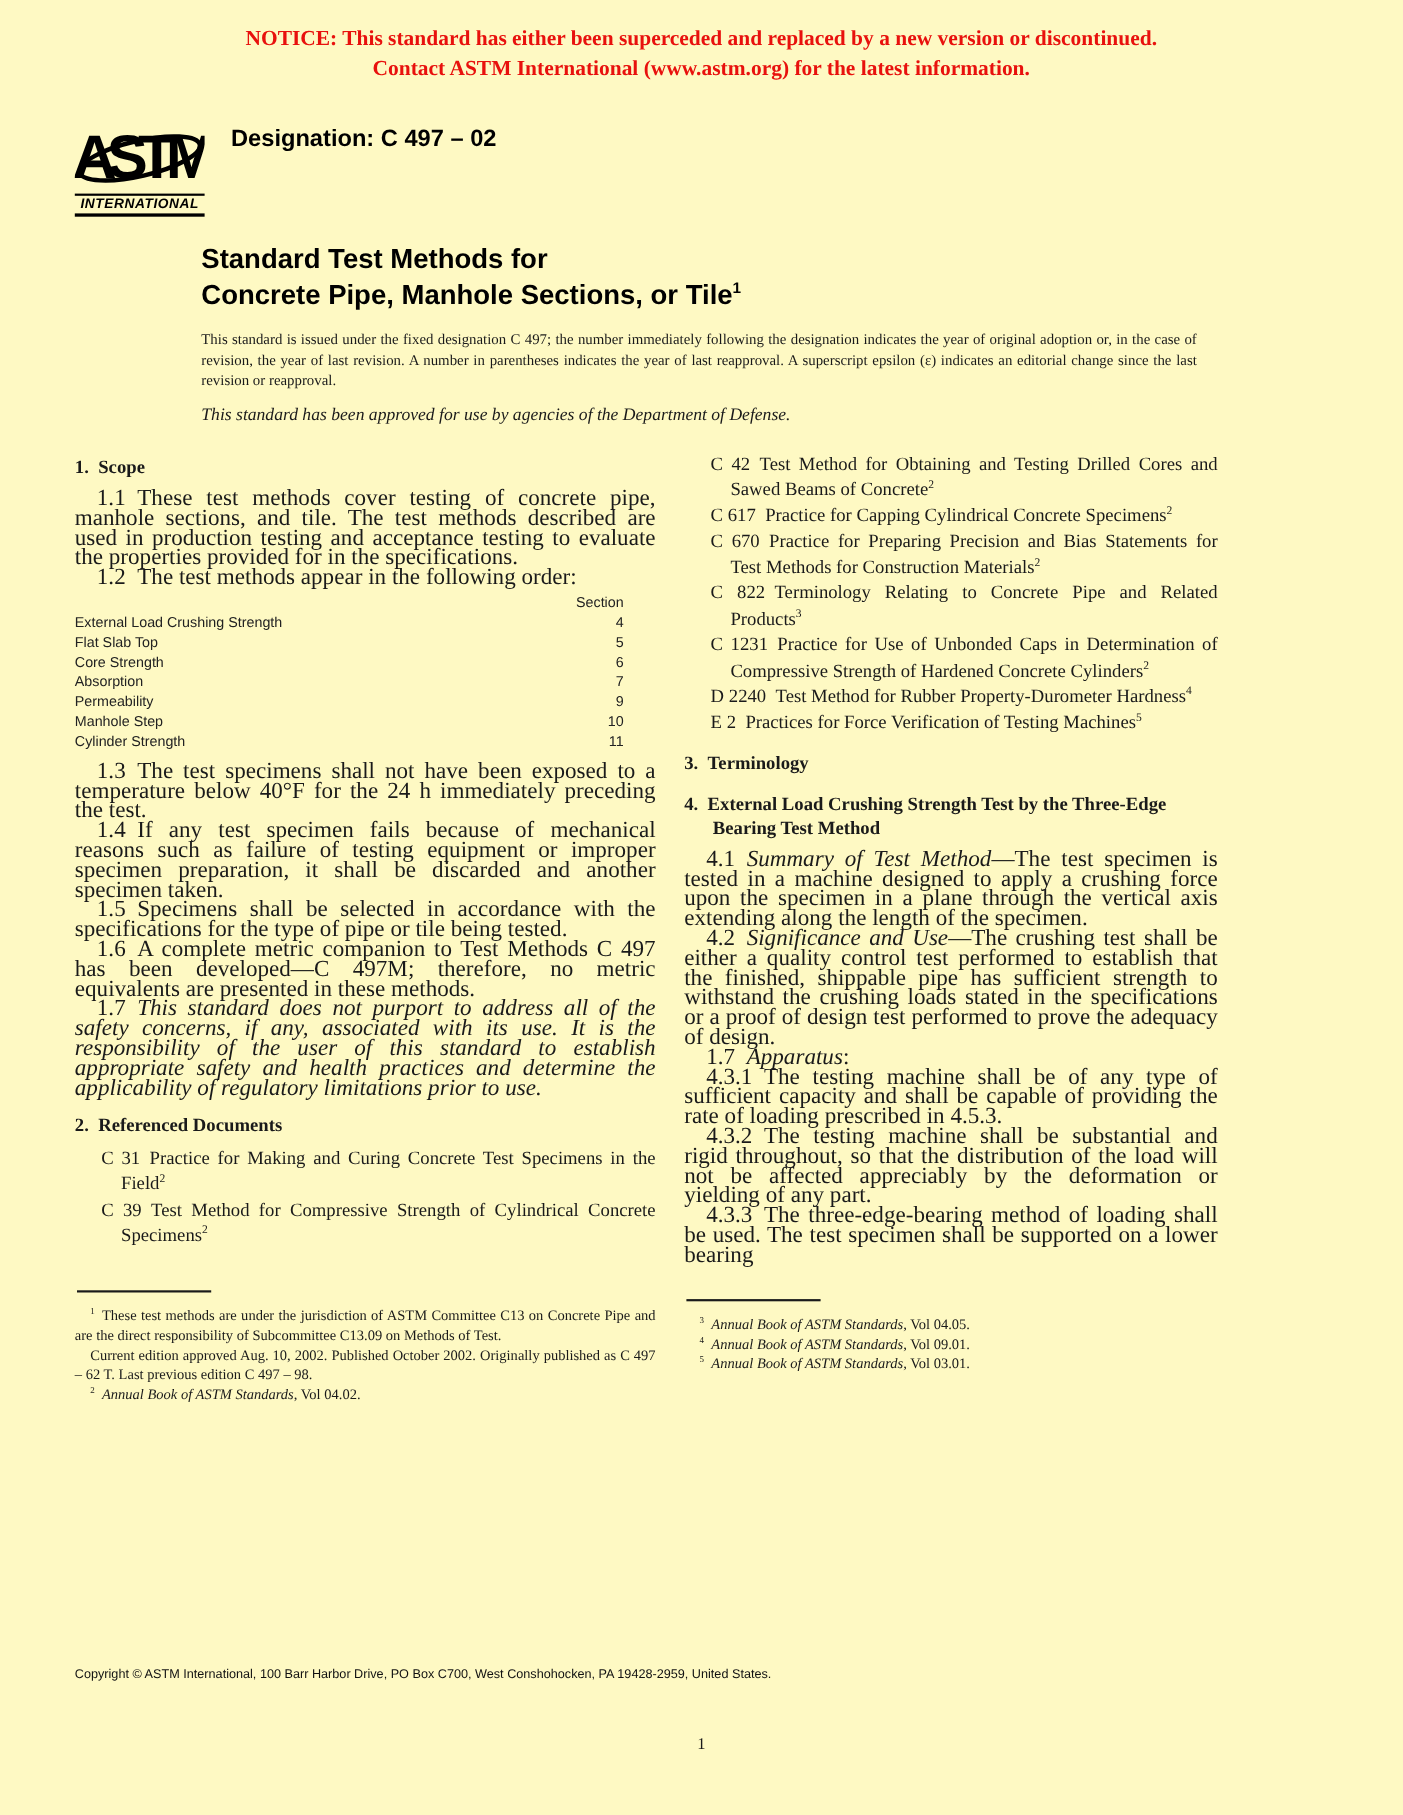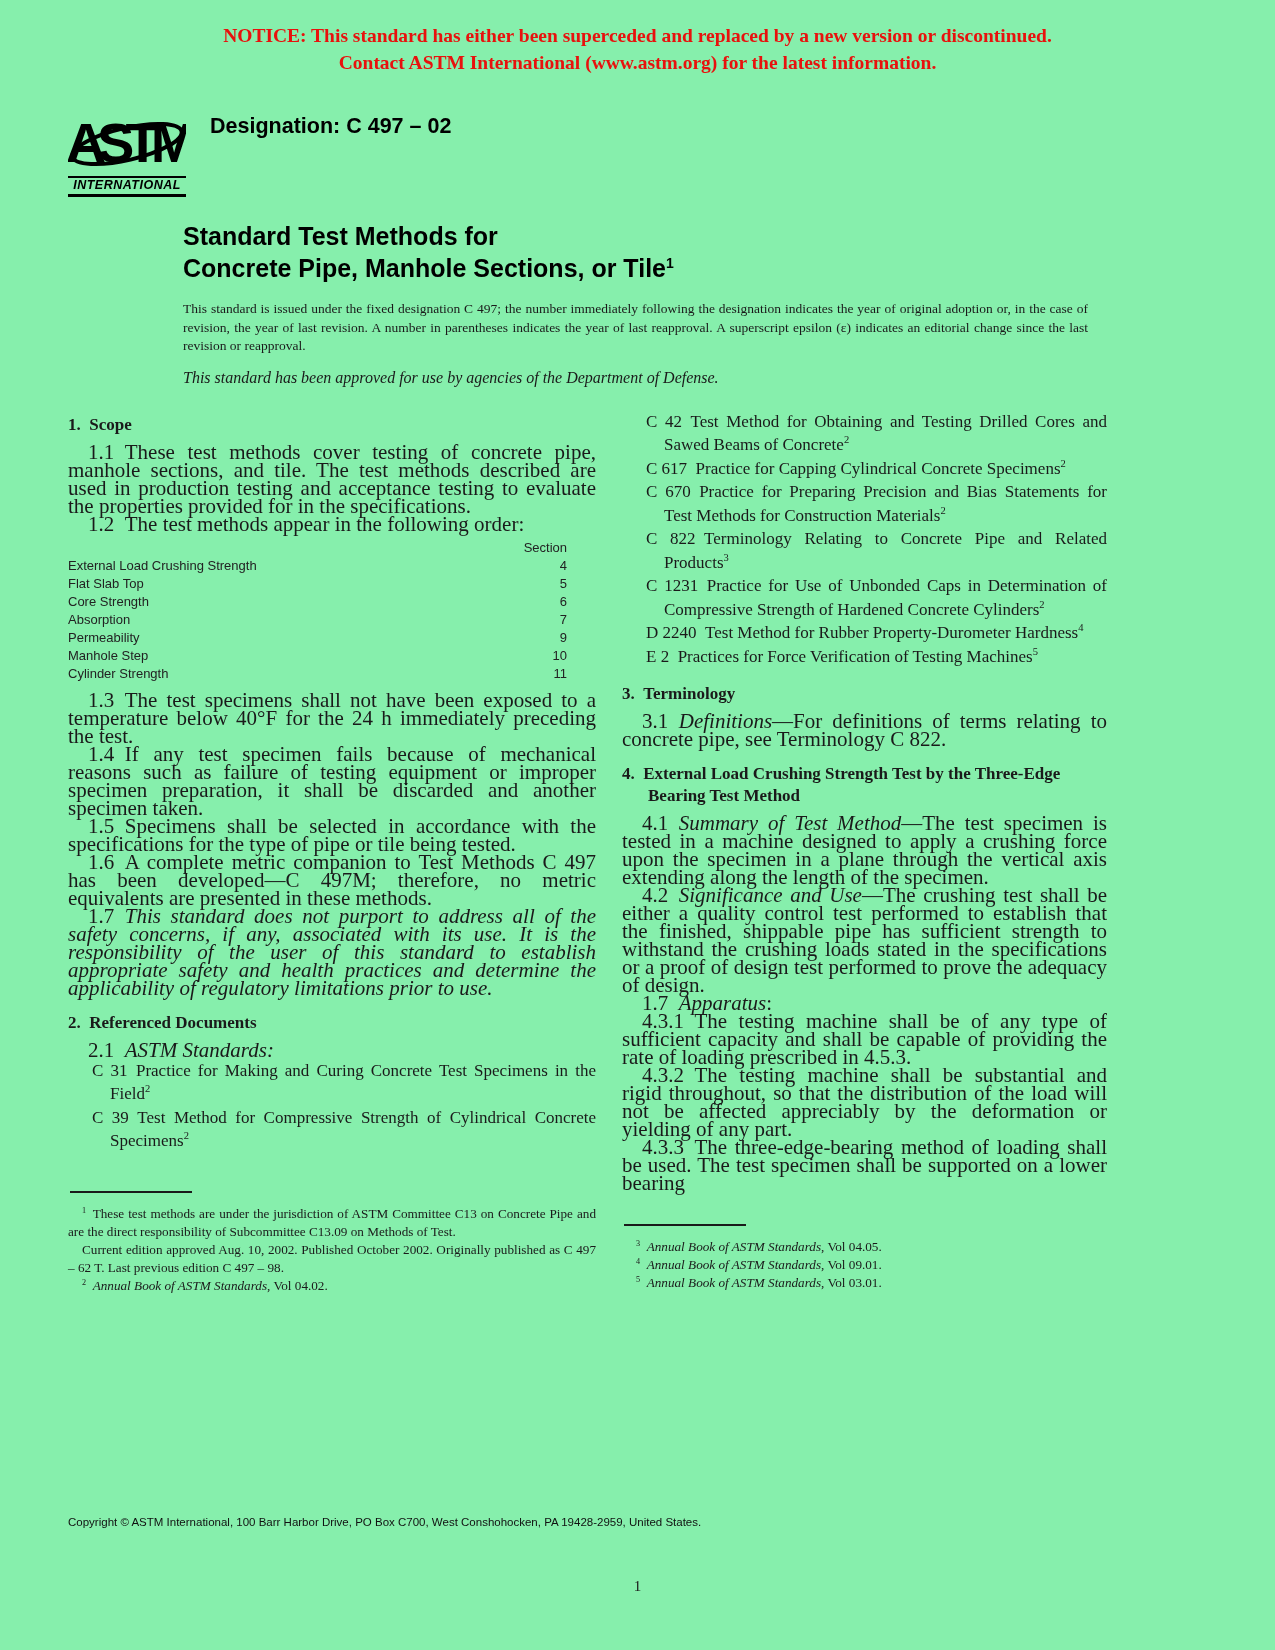--- a/index.html
+++ b/index.html
@@ -1,18 +1,18 @@
 <!DOCTYPE html>
 <html><head>
 <meta charset="utf-8">
 <style>
   html,body { margin:0; padding:0; background:#888; }
   .page {
     position:relative; width:1275px; height:1650px; margin:0 auto;
-    background:#86efac; overflow:hidden;
+    background:#fef9c3; overflow:hidden;
     font-family:"Liberation Serif", serif; color:#1a1a1a;
     padding:0; box-sizing:border-box;
   }
   .inner { padding:14px 68px 0 68px; }
 
   
   .notice {
     text-align:center; font-family:"Liberation Serif", serif;
     font-weight:bold; font-size:19.5px; line-height:27px; margin-top:8px;
   }
@@ -161,39 +161,37 @@
               <span class="toc-label">Cylinder Strength</span>
               <span class="toc-num">11</span>
             </div>
           </div>
           <div class="p ind"><span>1.3 The test specimens shall not have been exposed to a temperature below 40°F for the 24 h immediately preceding the test.</span></div>
           <div class="p ind"><span>1.4 If any test specimen fails because of mechanical reasons such as failure of testing equipment or improper specimen preparation, it shall be discarded and another specimen taken.</span></div>
           <div class="p ind"><span>1.5 Specimens shall be selected in accordance with the specifications for the type of pipe or tile being tested.</span></div>
           <div class="p ind"><span>1.6 A complete metric companion to Test Methods C 497 has been developed—C 497M; therefore, no metric equivalents are presented in these methods.</span></div>
           <div class="p ind"><span>1.7 </span><span class="it">This standard does not purport to address all of the safety concerns, if any, associated with its use. It is the responsibility of the user of this standard to establish appropriate safety and health practices and determine the applicability of regulatory limitations prior to use.</span></div>
           <div class="h2">2. Referenced Documents</div>
-          <div class="p ind"><span>2.1 </span><span class="it">ASTM Standards:</span></div>
           <div class="ref"><span>C 31 Practice for Making and Curing Concrete Test Specimens in the Field</span><sup>2</sup></div>
           <div class="ref"><span>C 39 Test Method for Compressive Strength of Cylindrical Concrete Specimens</span><sup>2</sup></div>
           <div style="height: 30px;"></div>
           <div class="fnrule"></div>
           <div class="fn"><sup>1</sup><span> These test methods are under the jurisdiction of ASTM Committee C13 on Concrete Pipe and are the direct responsibility of Subcommittee C13.09 on Methods of Test.</span></div>
           <div class="fn"><span>Current edition approved Aug. 10, 2002. Published October 2002. Originally published as C 497 – 62 T. Last previous edition C 497 – 98.</span></div>
           <div class="fn"><sup>2</sup><span> </span><span class="it">Annual Book of ASTM Standards</span><span>, Vol 04.02.</span></div>
         </div>
       <div class="col col-right" id="col-right">
           <div class="ref"><span>C 42 Test Method for Obtaining and Testing Drilled Cores and Sawed Beams of Concrete</span><sup>2</sup></div>
           <div class="ref"><span>C 617 Practice for Capping Cylindrical Concrete Specimens</span><sup>2</sup></div>
           <div class="ref"><span>C 670 Practice for Preparing Precision and Bias Statements for Test Methods for Construction Materials</span><sup>2</sup></div>
           <div class="ref"><span>C 822 Terminology Relating to Concrete Pipe and Related Products</span><sup>3</sup></div>
           <div class="ref"><span>C 1231 Practice for Use of Unbonded Caps in Determination of Compressive Strength of Hardened Concrete Cylinders</span><sup>2</sup></div>
           <div class="ref"><span>D 2240 Test Method for Rubber Property-Durometer Hardness</span><sup>4</sup></div>
           <div class="ref"><span>E 2 Practices for Force Verification of Testing Machines</span><sup>5</sup></div>
           <div class="h2">3. Terminology</div>
-          <div class="p ind"><span>3.1 </span><span class="it">Definitions</span><span>—For definitions of terms relating to concrete pipe, see Terminology C 822.</span></div>
           <div class="h2">4. External Load Crushing Strength Test by the Three-Edge Bearing Test Method</div>
           <div class="p ind"><span>4.1 </span><span class="it">Summary of Test Method</span><span>—The test specimen is tested in a machine designed to apply a crushing force upon the specimen in a plane through the vertical axis extending along the length of the specimen.</span></div>
           <div class="p ind"><span>4.2 </span><span class="it">Significance and Use</span><span>—The crushing test shall be either a quality control test performed to establish that the finished, shippable pipe has sufficient strength to withstand the crushing loads stated in the specifications or a proof of design test performed to prove the adequacy of design.</span></div>
           <div class="p ind"><span>1.7 </span><span class="it">Apparatus</span><span>:</span></div>
           <div class="p ind"><span>4.3.1 The testing machine shall be of any type of sufficient capacity and shall be capable of providing the rate of loading prescribed in 4.5.3.</span></div>
           <div class="p ind"><span>4.3.2 The testing machine shall be substantial and rigid throughout, so that the distribution of the load will not be affected appreciably by the deformation or yielding of any part.</span></div>
           <div class="p ind"><span>4.3.3 The three-edge-bearing method of loading shall be used. The test specimen shall be supported on a lower bearing</span></div>
           <div style="height: 24px;"></div>
           <div class="fnrule"></div>
           <div class="fn"><sup>3</sup><span> </span><span class="it">Annual Book of ASTM Standards</span><span>, Vol 04.05.</span></div>

